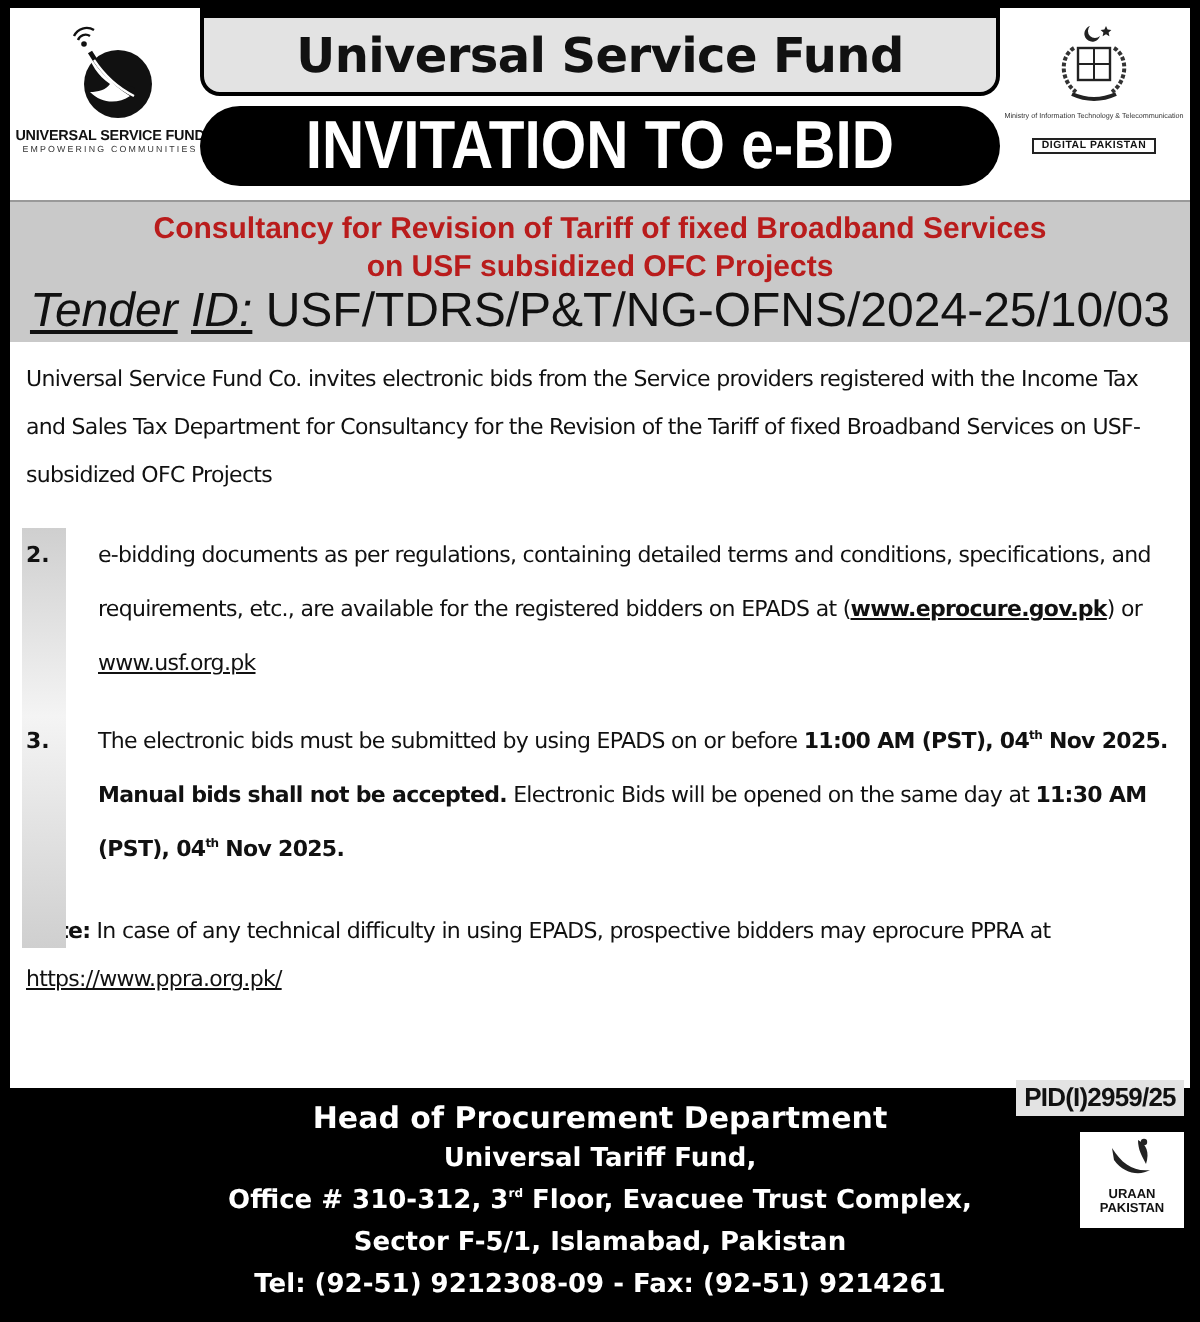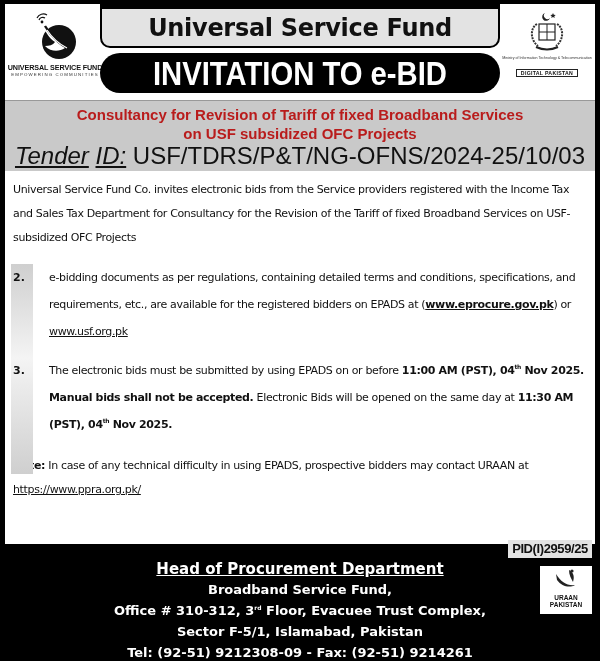--- a/index.html
+++ b/index.html
@@ -91,21 +91,21 @@
 
     .note { padding: 16px 8px 0 8px; line-height: 24px; letter-spacing: -0.35px; }
     .note u { text-decoration: underline; }
 
     
     .footer {
       position: absolute; left: 0; top: 544px; width: 600px; height: 136px; background: #000;
       color: #fff; text-align: center;
       font-family: "DejaVu Sans", sans-serif; font-weight: bold;
     }
-    .footer .head { font-size: 15px; margin-top: 16px; line-height: 19px; text-decoration: underline; }
+    .footer .head { font-size: 15px; margin-top: 6px; line-height: 19px; }
     .footer .ln { font-size: 13px; line-height: 21px; }
     .pid {
       position: absolute; right: 8px; top: -4px; width: 84px; height: 18px; background: #e3e3e3; color: #111;
       font-family: "Liberation Sans", sans-serif; font-weight: bold; font-size: 13px; line-height: 18px; text-align: center;
       transform-origin: center; letter-spacing: -0.4px;
     }
     .uraan {
       position: absolute; right: 8px; top: 22px; width: 52px; height: 48px; background: #fff; color: #111;
       text-align: center; padding-top: 2px;
     }
@@ -180,29 +180,29 @@
 
         <div class="item item-3">
           <div class="num" style="line-height:27px;">3.</div>
           <div class="txt">
             <span>The electronic bids must be submitted by using EPADS on or before </span><b><span>11:00 AM (PST), 04</span><sup>th</sup><span> Nov 2025. Manual bids shall not be accepted.</span></b><span> Electronic Bids will be opened on the same day at </span><b><span>11:30 AM (PST), 04</span><sup>th</sup><span> Nov 2025.</span></b>
           </div>
         </div>
       </div>
 
       <p class="note">
-        <b>Note:</b><span> In case of any technical difficulty in using EPADS, prospective bidders may contact URAAN at </span><u>https://www.ppra.org.pk/</u>
+        <b>Note:</b><span> In case of any technical difficulty in using EPADS, prospective bidders may eprocure PPRA at </span><u>https://www.ppra.org.pk/</u>
       </p>
     </div>
   </div>
 
   <div class="footer">
     <div class="pid">PID(I)2959/25</div>
     <div class="head">Head of Procurement Department</div>
-    <div class="ln">Broadband Service Fund,</div>
+    <div class="ln">Universal Tariff Fund,</div>
     <div class="ln"><span>Office # 310-312, 3</span><sup>rd</sup><span> Floor, Evacuee Trust Complex,</span></div>
     <div class="ln">Sector F-5/1, Islamabad, Pakistan</div>
     <div class="ln">Tel: (92-51) 9212308-09 - Fax: (92-51) 9214261</div>
 
     <div class="uraan">
       <svg width="26" height="22" viewBox="0 0 26 22">
         <path d="M3 6 C8 14, 14 18, 22 17 C17 20, 9 19, 4 12 Z" fill="#222"></path>
         <path d="M16 2 C20 4, 22 8, 20 14 C18 10, 16 7, 16 2 Z" fill="#222"></path>
         <circle cx="19" cy="3" r="1.6" fill="#222"></circle>
       </svg>

